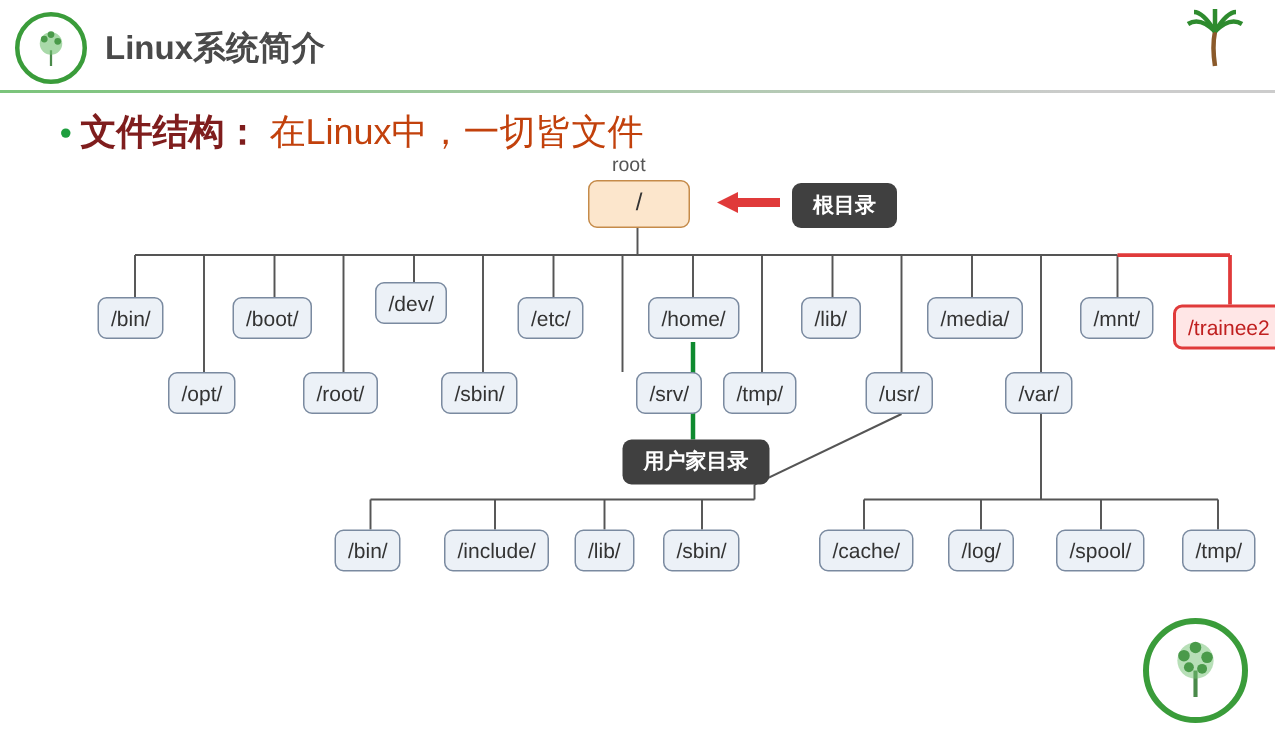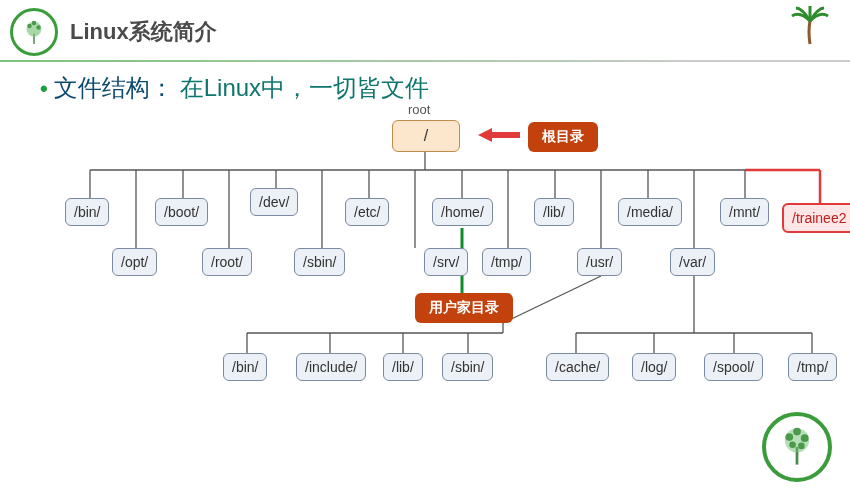--- a/index.html
+++ b/index.html
@@ -53,25 +53,25 @@
     margin-bottom: 4px;
     font-size: 24px;
   }
   .bullet-dot {
     color: #1e9e3e;
     font-size: 22px;
     margin-right: 6px;
     font-weight: bold;
   }
   .bullet-label {
-    color: #0c4a6e;
-    font-weight: 400;
+    color: #7f1d1d;
+    font-weight: 700;
     margin-right: 6px;
   }
-  .bullet-text { color: #0f766e; }
+  .bullet-text { color: #c2410c; }
   .diagram {
     position: relative;
     width: 850px;
     height: 370px;
   }
   .root-label {
     position: absolute;
     font-size: 13px;
     color: #555;
   }
@@ -90,21 +90,21 @@
     background: #ecf1f7;
     border: 1.5px solid #7a8aa0;
     border-radius: 6px;
     text-align: center;
     font-size: 14px;
     padding: 5px 8px;
     color: #333;
   }
   .tag-box {
     position: absolute;
-    background: #c2410c;
+    background: #404040;
     color: #fff;
     border-radius: 6px;
     font-size: 14px;
     padding: 6px 14px;
     font-weight: 600;
   }
   .red-box {
     position: absolute;
     background: #ffe6e6;
     border: 2px solid #e03a3a;

